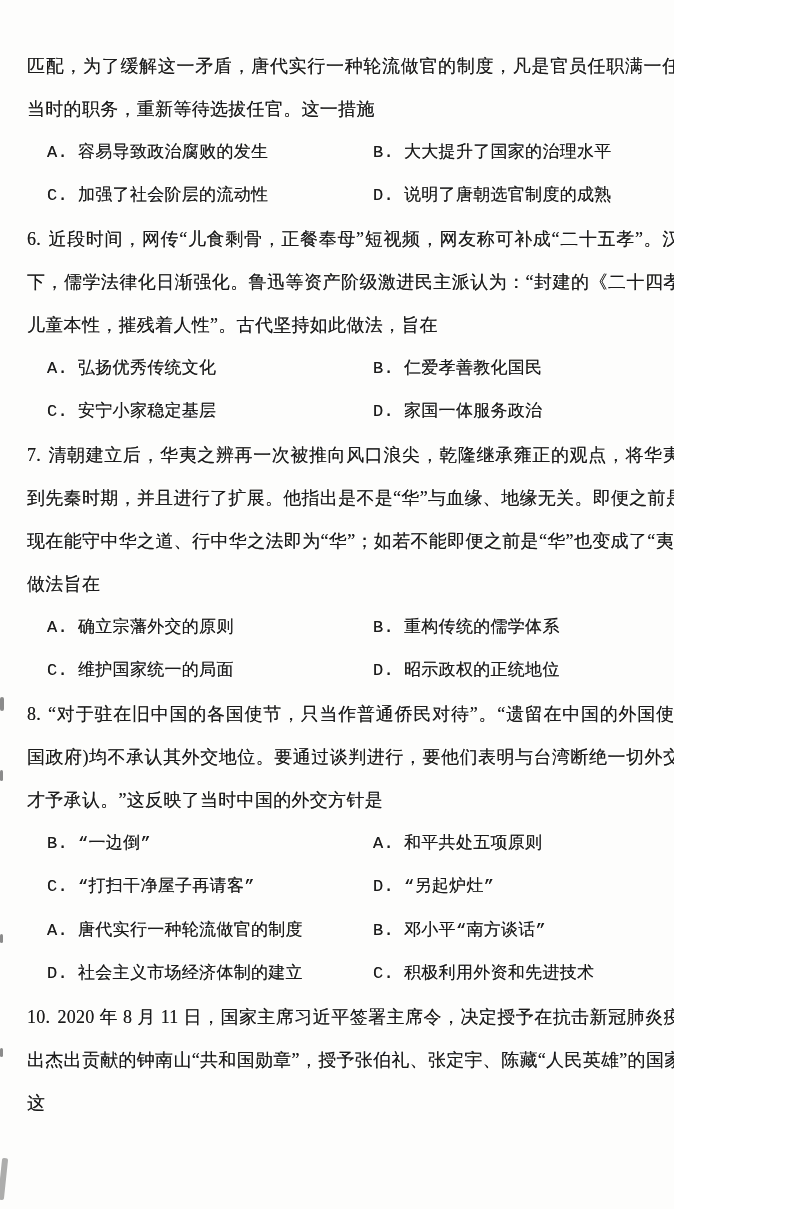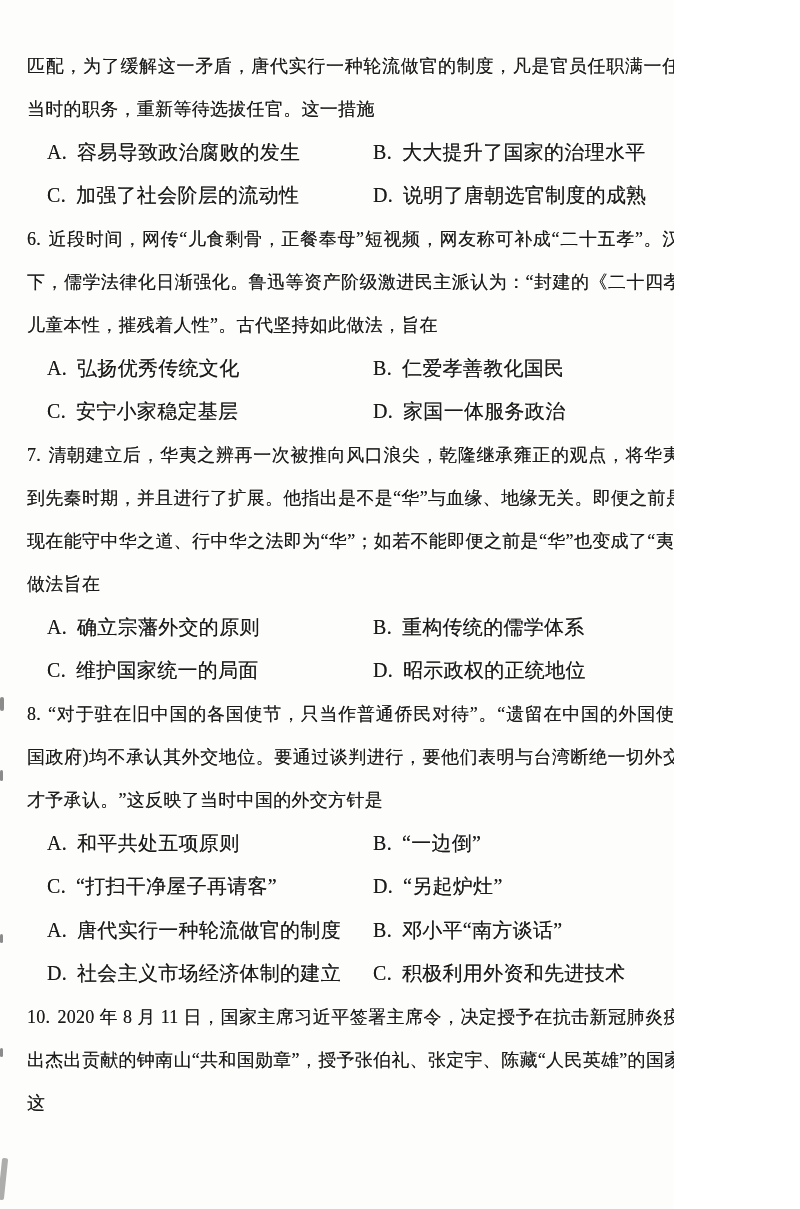--- a/index.html
+++ b/index.html
@@ -29,24 +29,25 @@
     line-height: 43px;
     text-align: justify;
     letter-spacing: 0.3px;
     text-shadow: 0 0 0.5px rgba(20,20,20,0.65);
   }
   .qnum { margin-right: 7px; }
   .opt-row {
     display: grid;
     grid-template-columns: 326px auto;
     margin-left: 20px;
-    font-size: 20px;
+    font-size: 17px;
     line-height: 43px;
     letter-spacing: 0.3px;
     text-shadow: 0 0 0.5px rgba(20,20,20,0.65);
+    font-family: Liberation Mono, monospace;
   }
   .olabel { margin-right: 10px; }
   .q { margin: 0 0 1px 0; }
   
   .artifact {
     position: absolute;
     background: rgba(45,45,45,0.55);
     border-radius: 2px;
   }
   .a1 { left: 0; top: 697px;  width: 4px; height: 14px; }
@@ -93,22 +94,22 @@
       </div>
       <div class="opt-row">
         <div class="opt"><span class="olabel">C.</span><span>维护国家统一的局面</span></div>
         <div class="opt"><span class="olabel">D.</span><span>昭示政权的正统地位</span></div>
       </div>
     </div>
 
     <div class="q">
       <p class="stem"><span class="qnum">8.</span><span>“对于驻在旧中国的各国使节，只当作普通侨民对待”。“遗留在中国的外国使领馆……(中国政府)均不承认其外交地位。要通过谈判进行，要他们表明与台湾断绝一切外交关系，我们才予承认。”这反映了当时中国的外交方针是</span></p>
       <div class="opt-row">
+        <div class="opt"><span class="olabel">B.</span><span>“一边倒”</span></div>
         <div class="opt"><span class="olabel">A.</span><span>和平共处五项原则</span></div>
-        <div class="opt"><span class="olabel">B.</span><span>“一边倒”</span></div>
       </div>
       <div class="opt-row">
         <div class="opt"><span class="olabel">C.</span><span>“打扫干净屋子再请客”</span></div>
         <div class="opt"><span class="olabel">D.</span><span>“另起炉灶”</span></div>
       </div>
     </div>
 
     <div class="q">
       <div class="opt-row">
         <div class="opt"><span class="olabel">A.</span><span>唐代实行一种轮流做官的制度</span></div>

